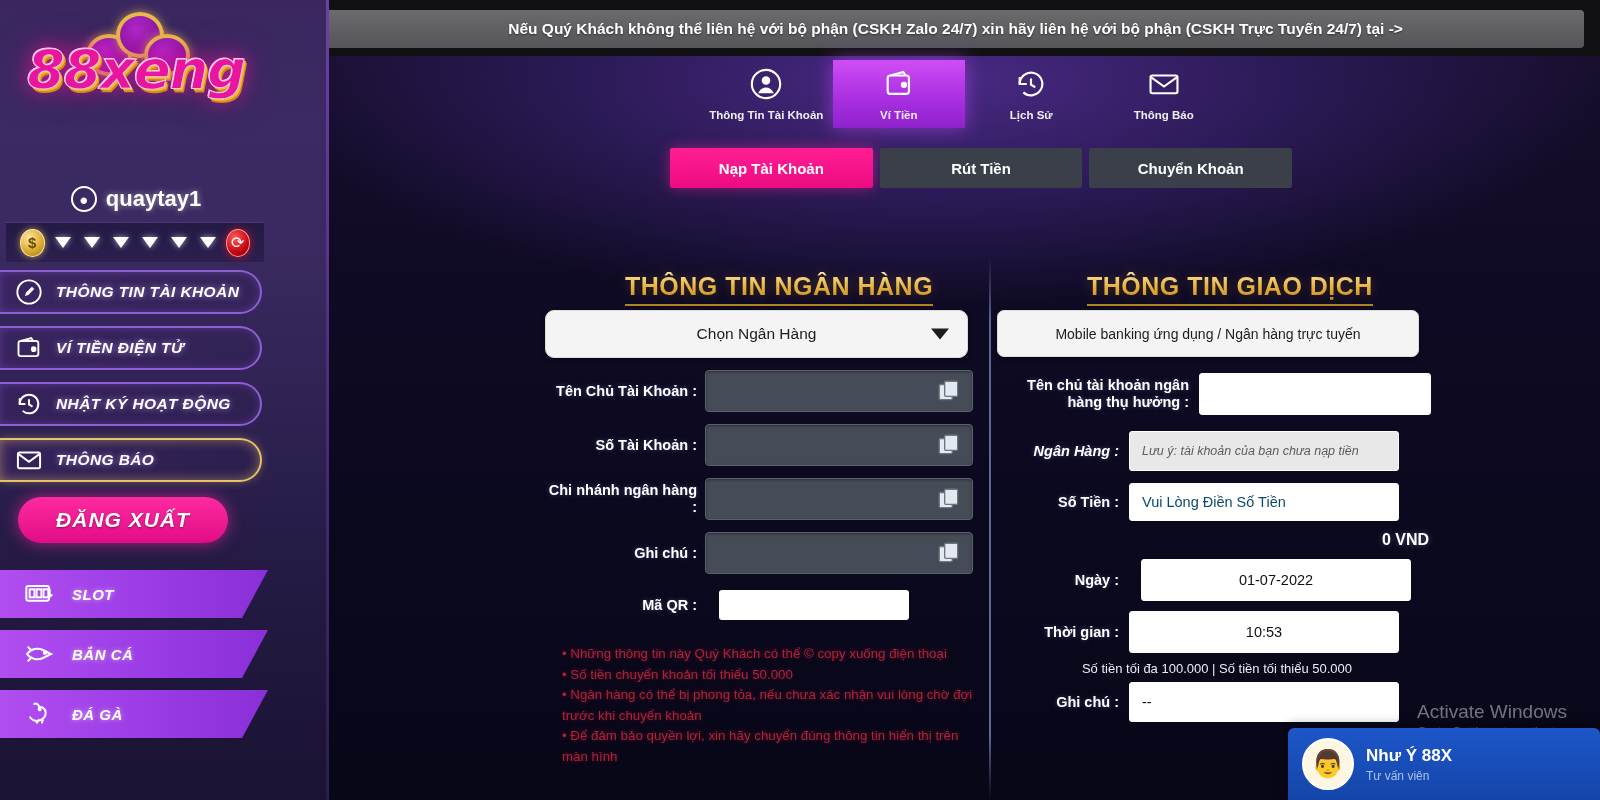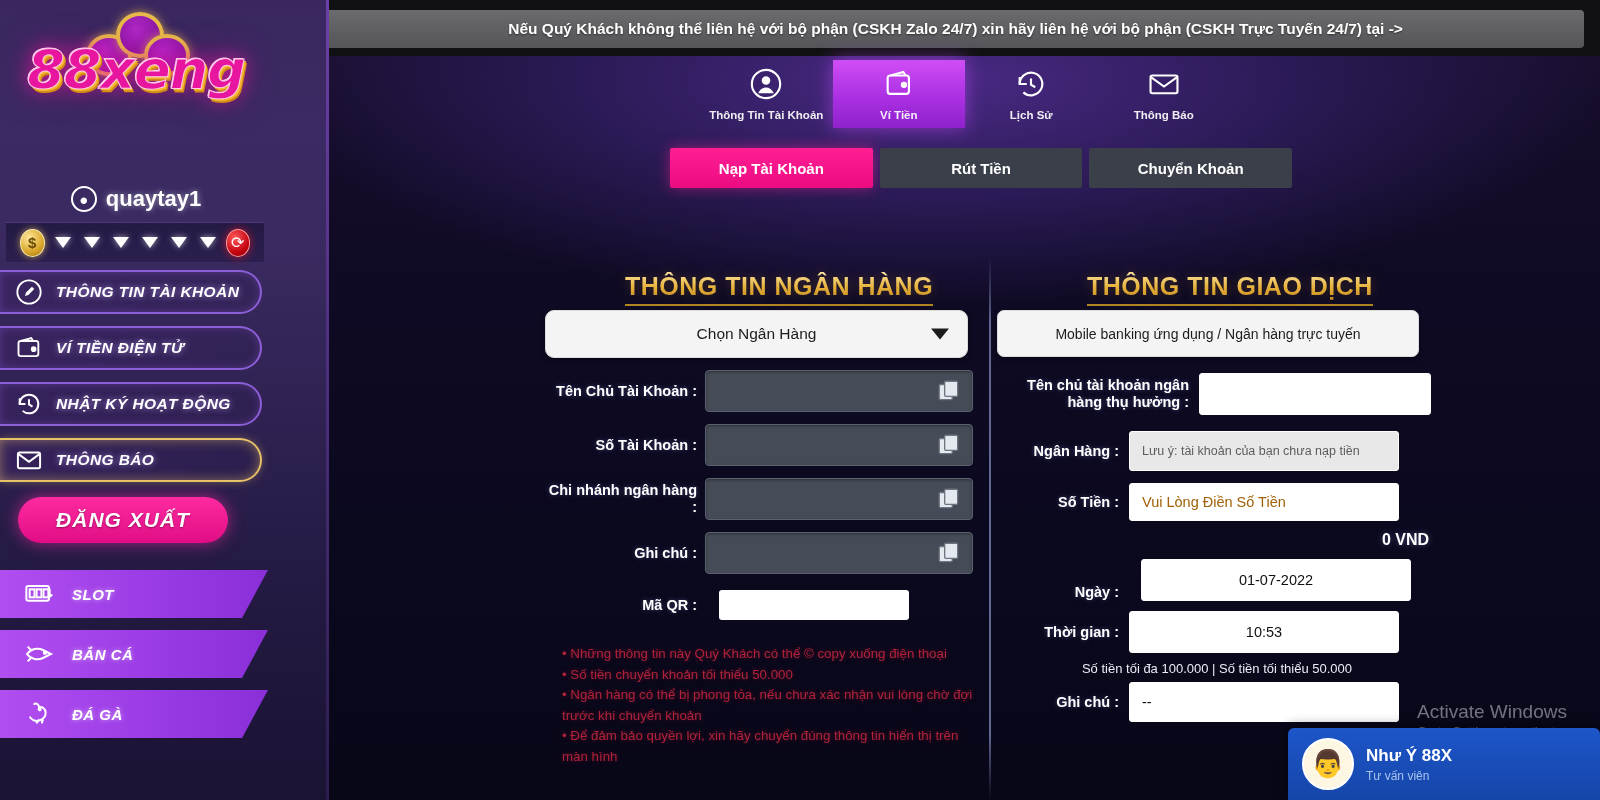--- a/index.html
+++ b/index.html
@@ -223,21 +223,21 @@
   .copy-icon {
     position:absolute; right:10px; top:50%; transform:translateY(-50%);
     width:26px; height:26px; color:#dfe3ea;
   }
   .copy-icon svg { width:26px; height:26px; }
   .white-input {
     background:#fff; border:1px solid #ffffff; border-radius:3px; height:38px;
     display:flex; align-items:center; padding:0 12px; color:#111; font-size:14.5px;
   }
   .white-input.center { justify-content:center; }
-  .white-input.ph { color:#a16207; }
+  .white-input.ph { color:#0c4a6e; }
   .white-input.gray { background:#e8e8e8; color:#5c5c5c; }
   .qr-input { background:#fff; border-radius:3px; height:30px; width:190px; }
 
   .vnd-line {
     text-align:right; color:#fff; font-size:16px; font-weight:bold;
     margin-top:10px; padding-right:8px; text-shadow:0 0 6px rgba(160,180,255,.4);
   }
   .hint-line { color:#e9edf6; font-size:13px; text-align:center; margin-top:8px; }
 
   .warn-list { position:absolute; left:290px; top:644px; width:420px; }
@@ -516,33 +516,33 @@
 
       <div class="wselect right">
         <span class="sel-txt">Mobile banking ứng dụng / Ngân hàng trực tuyến</span>
       </div>
 
       <div class="frow" style="margin-top:16px;">
         <div class="flabel" style="width:192px;">Tên chủ tài khoản ngân hàng thụ hưởng :</div>
         <div class="white-input" style="width:232px; margin-left:10px; height:42px;"></div>
       </div>
 
-      <div class="frow" style="margin-top:16px;">
+      <div class="frow" style="margin-top:16px;font-style:italic;">
         <div class="flabel" style="width:122px;">Ngân Hàng :</div>
         <div class="white-input gray" style="width:270px; margin-left:10px; height:40px; font-size:12.5px;">Lưu ý: tài khoản của bạn chưa nạp tiền</div>
       </div>
 
       <div class="frow" style="margin-top:12px;">
         <div class="flabel" style="width:122px;">Số Tiền :</div>
         <div class="white-input ph" style="width:270px; margin-left:10px; height:38px;">Vui Lòng Điền Số Tiền</div>
       </div>
 
       <div class="vnd-line">0 VND</div>
 
-      <div class="frow" style="margin-top:10px;align-items:flex-end;">
+      <div class="frow" style="margin-top:10px;">
         <div class="flabel" style="width:122px;">Ngày :</div>
         <div class="white-input center" style="width:270px; margin-left:22px; height:42px;">01-07-2022</div>
       </div>
 
       <div class="frow" style="margin-top:10px;">
         <div class="flabel" style="width:122px;">Thời gian :</div>
         <div class="white-input center" style="width:270px; margin-left:10px; height:42px;">10:53</div>
       </div>
 
       <div class="hint-line">Số tiền tối đa 100.000 | Số tiền tối thiểu 50.000</div>

